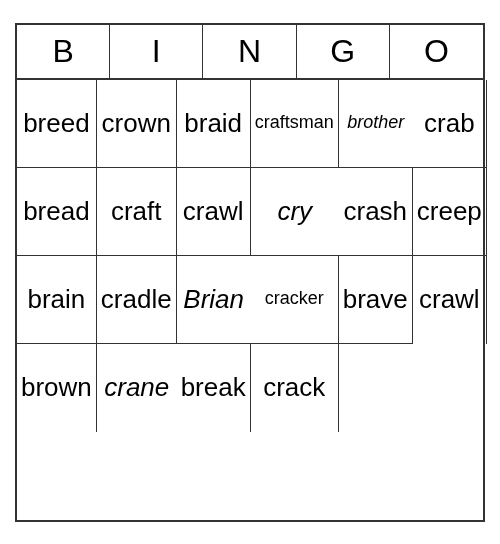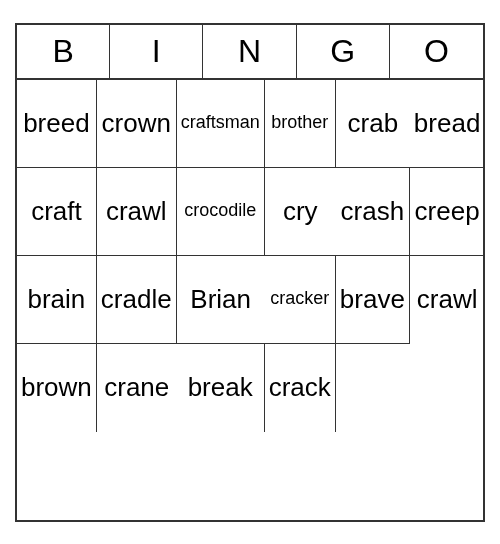--- a/index.html
+++ b/index.html
@@ -54,20 +54,21 @@
       display: flex;
       align-items: center;
       justify-content: center;
       text-align: center;
       min-height: 88px;
       padding: 6px 4px;
     }
 
     .grid-cell:nth-child(5n) {
       border-right: none;
+      font-style: italic;
     }
 
     .grid-cell:nth-last-child(-n+5) {
       border-bottom: none;
     }
 
     .cell-text {
       line-height: 1.1;
     }
 
@@ -91,39 +92,39 @@
       <div class="header-cell">O</div>
     </div>
   <div class="bingo-grid">
   <div class="grid-cell">
         <span class="cell-text size-large">breed</span>
       </div>
       <div class="grid-cell">
         <span class="cell-text size-large">crown</span>
       </div>
       <div class="grid-cell">
+        <span class="cell-text size-large">braid</span>
+      </div>
+      <div class="grid-cell">
         <span class="cell-text size-small">craftsman</span>
       </div>
       <div class="grid-cell">
         <span class="cell-text size-small">brother</span>
       </div>
       <div class="grid-cell">
         <span class="cell-text size-large">crab</span>
       </div>
       <div class="grid-cell">
         <span class="cell-text size-large">bread</span>
       </div>
       <div class="grid-cell">
         <span class="cell-text size-large">craft</span>
       </div>
       <div class="grid-cell">
         <span class="cell-text size-large">crawl</span>
-      </div>
-      <div class="grid-cell">
-        <span class="cell-text size-small">crocodile</span>
       </div>
       <div class="grid-cell">
         <span class="cell-text size-large">cry</span>
       </div>
       <div class="grid-cell">
         <span class="cell-text size-large">crash</span>
       </div>
       <div class="grid-cell">
         <span class="cell-text size-large">creep</span>
       </div>

